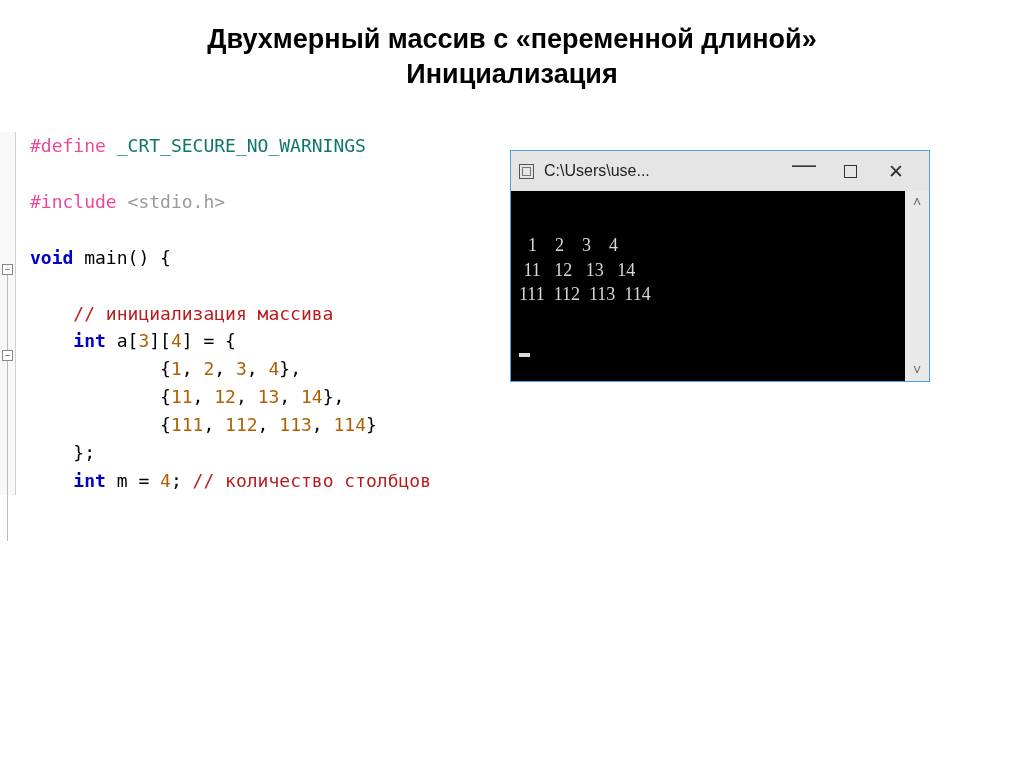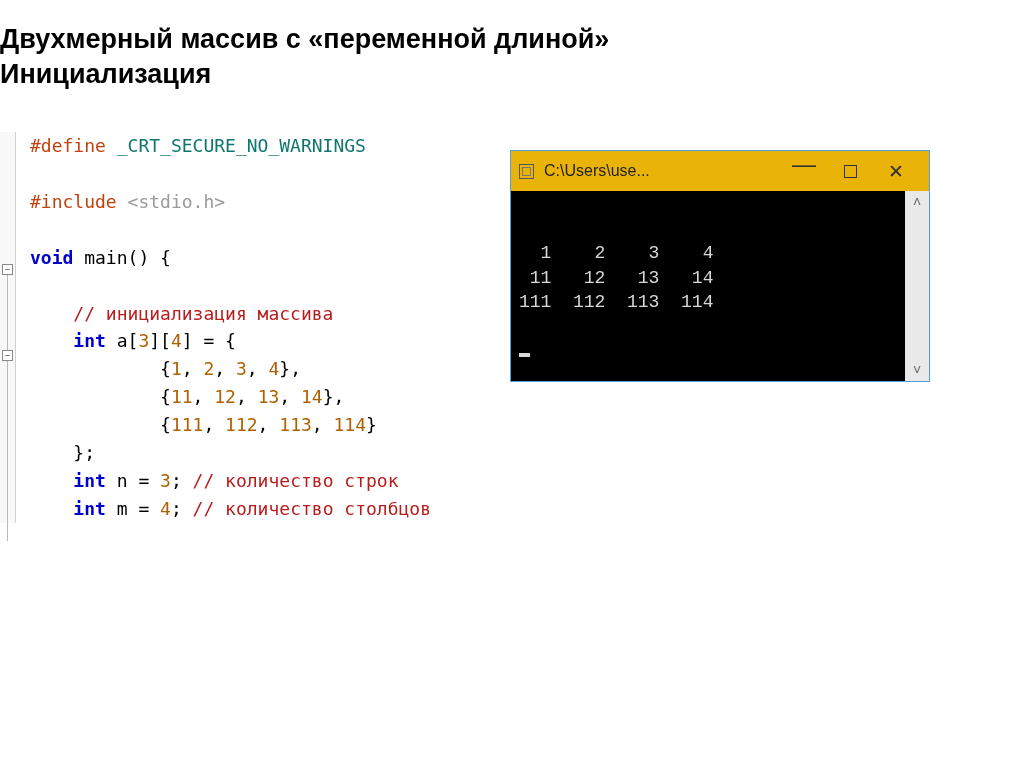--- a/index.html
+++ b/index.html
@@ -4,20 +4,21 @@
   <style>
     * { margin: 0; padding: 0; box-sizing: border-box; }
     body {
       width: 1024px;
       height: 767px;
       background: #fff;
       font-family: Arial, sans-serif;
       position: relative;
     }
     .title {
+      text-align: center;
       font-weight: bold;
       font-size: 27px;
       padding-top: 22px;
       line-height: 1.3;
       color: #000;
     }
     .content {
       display: flex;
       margin-top: 40px;
     }
@@ -51,35 +52,35 @@
       color: #555;
     }
     .fold-line {
       position: absolute;
       left: 7px;
       width: 1px;
       background: #bbb;
     }
     .code-line { padding-left: 12px; white-space: pre; }
     .c-gray { color: #0f766e; }
-    .c-dir { color: #c2410c; }
+    .c-dir { color: #ec4899; }
     .c-str { color: #9a9a9a; }
     .c-kw { color: #0000cc; font-weight: bold; }
     .c-cmt { color: #b91c1c; }
     .c-num { color: #b06000; }
     .c-txt { color: #000; margin-top: 44px; }
 
     .console-panel {
       flex: 0 0 430px;
       margin-left: 40px;
       margin-top: 18px;
     }
     .win {
       border: 1px solid #4aa0e0;
-      background: #eab308;
+      background: #e5e5e5;
       width: 420px;
     }
     .titlebar {
       display: flex;
       align-items: center;
       height: 40px;
       padding: 0 10px 0 8px;
       font-family: "Segoe UI", Arial, sans-serif;
       font-size: 16px;
       color: #222;
@@ -113,27 +114,26 @@
     .tb-close-sym { font-size: 19px; }
 
     .console-body {
       display: flex;
       background: #000;
       height: 190px;
     }
     .console-text {
       flex: 1;
       color: #d8d8d8;
-      font-family: Liberation Mono, monospace;
+      font-family: Liberation Serif, serif;
       font-size: 18px;
-      padding: 6px 8px;
+      padding: 18px 8px;
       white-space: pre;
       line-height: 1.35;
       position: relative;
-      margin-top: 20px;
     }
     .cursor {
       position: absolute;
       left: 8px;
       bottom: 24px;
       width: 11px;
       height: 4px;
       background: #d8d8d8;
     }
     .scrollbar {
@@ -172,21 +172,20 @@
     <div class="code-line"><span class="c-dir">#include </span><span class="c-str">&lt;stdio.h&gt;</span></div>
     <div class="code-line">&nbsp;</div>
     <div class="code-line"><span class="c-kw">void</span><span class="c-txt"> main() {</span></div>
     <div class="code-line">&nbsp;</div>
     <div class="code-line"><span>    </span><span class="c-cmt">// инициализация массива</span></div>
     <div class="code-line"><span>    </span><span class="c-kw">int</span><span class="c-txt"> a[</span><span class="c-num">3</span><span class="c-txt">][</span><span class="c-num">4</span><span class="c-txt">] = {</span></div>
     <div class="code-line"><span class="c-txt">            {</span><span class="c-num">1</span><span class="c-txt">, </span><span class="c-num">2</span><span class="c-txt">, </span><span class="c-num">3</span><span class="c-txt">, </span><span class="c-num">4</span><span class="c-txt">},</span></div>
     <div class="code-line"><span class="c-txt">            {</span><span class="c-num">11</span><span class="c-txt">, </span><span class="c-num">12</span><span class="c-txt">, </span><span class="c-num">13</span><span class="c-txt">, </span><span class="c-num">14</span><span class="c-txt">},</span></div>
     <div class="code-line"><span class="c-txt">            {</span><span class="c-num">111</span><span class="c-txt">, </span><span class="c-num">112</span><span class="c-txt">, </span><span class="c-num">113</span><span class="c-txt">, </span><span class="c-num">114</span><span class="c-txt">}</span></div>
     <div class="code-line"><span class="c-txt">    };</span></div>
-    <div class="code-line"><span>    </span><span class="c-kw">int</span><span class="c-txt"> n = </span><span class="c-num">3</span><span class="c-txt">; </span><span class="c-cmt">// количество строк</span></div>
     <div class="code-line"><span>    </span><span class="c-kw">int</span><span class="c-txt"> m = </span><span class="c-num">4</span><span class="c-txt">; </span><span class="c-cmt">// количество столбцов</span></div>
   </div>
 
   <div class="console-panel">
     <div class="win">
       <div class="titlebar">
         <div class="app-icon"></div>
         <div class="tb-title">C:\Users\use...</div>
         <div class="tb-btn"><span class="tb-min">—</span></div>
         <div class="tb-btn">

